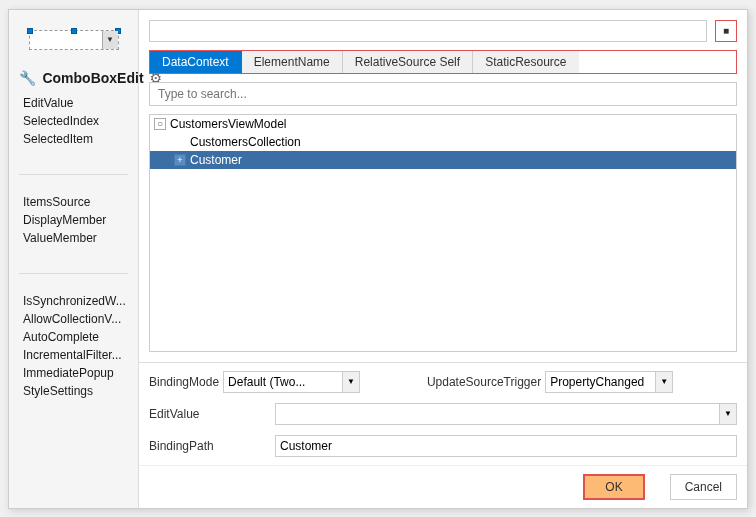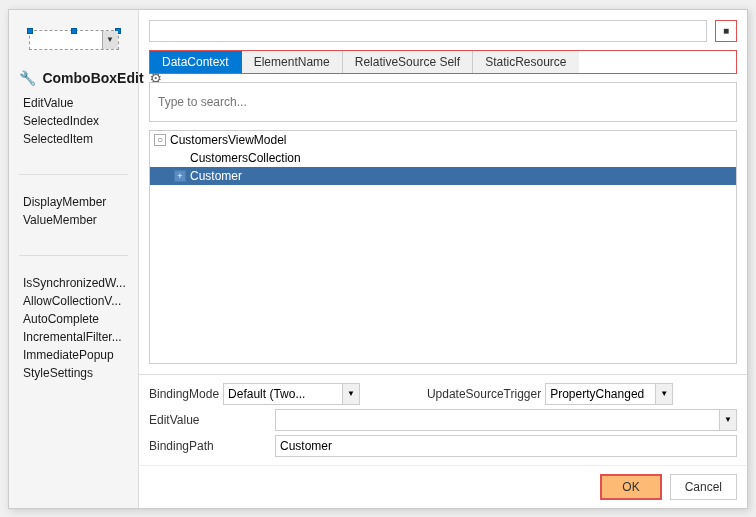--- a/index.html
+++ b/index.html
@@ -170,21 +170,21 @@
       background: #0078d4;
       color: #fff;
       border-color: #0078d4;
     }
     
     .search-row {
       display: flex;
     }
     .search-input {
       flex: 1;
-      height: 40px;
+      height: 24px;
       border: 1px solid #ccc;
       padding: 2px 8px;
       font-size: 12px;
       color: #aaa;
     }
     
     .tree-container {
       flex: 1;
       border: 1px solid #ccc;
       overflow-y: auto;
@@ -222,21 +222,21 @@
       background: transparent;
     }
     .tree-item.root-item { padding-left: 4px; }
     .tree-item.child-item { padding-left: 24px; }
     
     .bottom-section {
       border-top: 1px solid #ddd;
       padding: 8px 10px;
       display: flex;
       flex-direction: column;
-      gap: 4px;
+      gap: 10px;
     }
     .field-row {
       display: flex;
       align-items: center;
       gap: 6px;
     }
     .field-label {
       width: 120px;
       color: #333;
       font-size: 12px;
@@ -289,20 +289,21 @@
       cursor: pointer;
       font-size: 12px;
     }
     .btn-cancel {
       padding: 4px 14px;
       background: #fff;
       border: 1px solid #ccc;
       color: #333;
       cursor: pointer;
       font-size: 12px;
+      margin-left: 17px;
     }
     .binding-mode-row {
       display: flex;
       align-items: center;
       gap: 4px;
     }
     .small-label {
       font-size: 12px;
       color: #333;
       flex-shrink: 0;
@@ -331,20 +332,21 @@
     </div>
 
     <div class="property-list">
       <div class="property-group">
         <div class="property-item">EditValue</div>
         <div class="property-item">SelectedIndex</div>
         <div class="property-item">SelectedItem</div>
       </div>
       <div class="property-divider"></div>
       <div class="property-group">
+        <div class="property-item">ItemsSource</div>
         <div class="property-item">DisplayMember</div>
         <div class="property-item">ValueMember</div>
       </div>
       <div class="property-divider"></div>
       <div class="property-group">
         <div class="property-item">IsSynchronizedW...</div>
         <div class="property-item">AllowCollectionV...</div>
         <div class="property-item">AutoComplete</div>
         <div class="property-item">IncrementalFilter...</div>
         <div class="property-item">ImmediatePopup</div>

